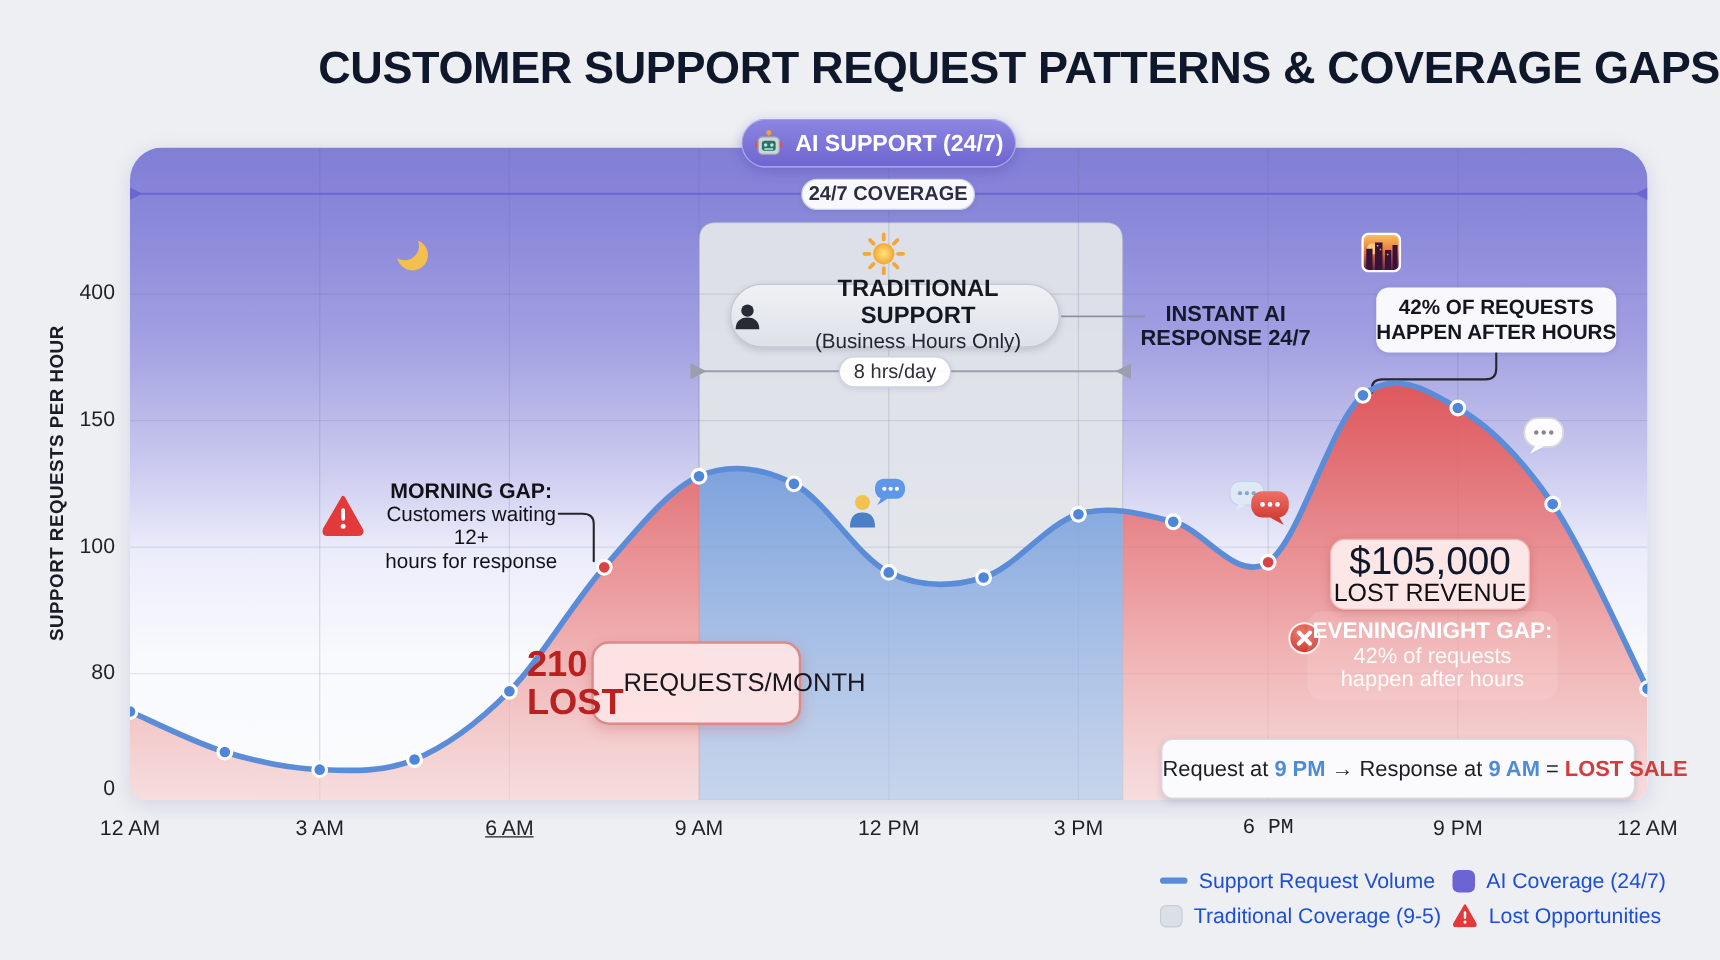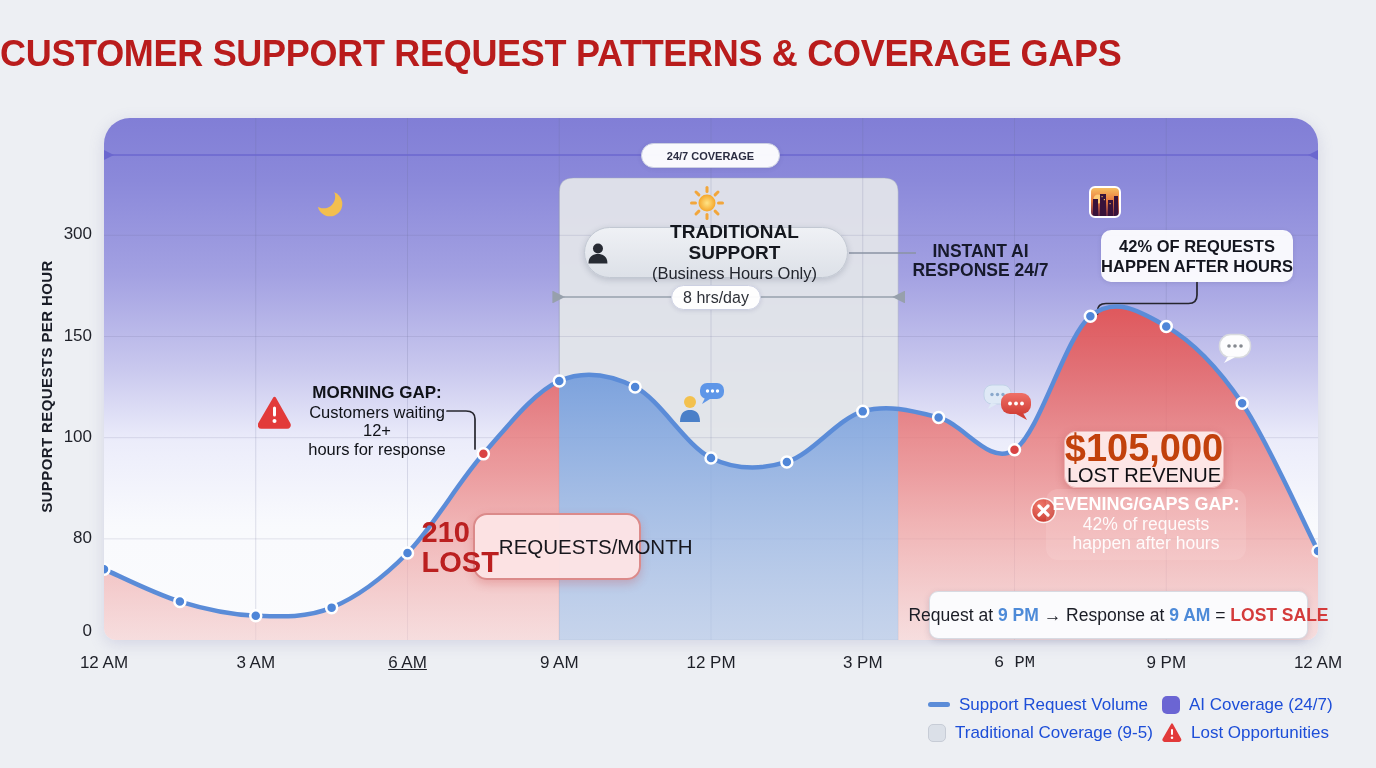--- a/index.html
+++ b/index.html
@@ -1,40 +1,40 @@
 <!DOCTYPE html>
 <html><head>
 <meta charset="utf-8">
 <style>
   * { margin:0; padding:0; box-sizing:border-box; }
   html,body { width:1376px; height:768px; background:#edeff3; overflow:hidden;
     font-family:"Liberation Sans","DejaVu Sans",sans-serif; }
   #app { position:relative; width:1376px; height:768px; background:#edeff3; }
 
-  .page-title { position:absolute; left:0; top:33px; width:1376px; text-align:left;
-    font-size:36px; font-weight:800; letter-spacing:-0.3px; color:#b91c1c; }
+  .page-title { position:absolute; left:0; top:33px; width:1376px; text-align:right;
+    font-size:36px; font-weight:800; letter-spacing:-0.3px; color:#0f172a; }
 
   
   #plot-wrap { position:absolute; left:104px; top:118px; width:1214px; height:522px;
     border-radius:26px 26px 12px 12px; overflow:hidden;
     background:linear-gradient(180deg,#817ed6 0%,#8b89da 12%,#a3a1e2 30%,#c9c8ee 48%,
       rgba(233,234,250,.85) 62%, rgba(248,249,253,.6) 78%, rgba(252,252,254,.45) 100%), #fafbfd;
     box-shadow:0 4px 16px rgba(110,110,170,.20); }
   #plot { position:absolute; left:0; top:0; width:1214px; height:522px; display:block; }
 
   .pill { position:absolute; display:flex; align-items:center; justify-content:center;
     background:rgba(255,255,255,.95); border:1px solid #ccd0e2; border-radius:14px;
     color:#2b2d42; box-shadow:0 1px 4px rgba(70,70,120,.15); }
 
   .ai-badge { position:absolute; left:593px; top:95px; width:220px; height:39px;
     background:linear-gradient(180deg,#8c85e1,#6e66d0); border:1.5px solid rgba(255,255,255,.38);
     border-radius:20px; display:flex; align-items:center; justify-content:center; gap:9px;
     color:#fff; font-size:18.5px; font-weight:700; box-shadow:0 3px 9px rgba(80,70,180,.38); }
 
-  .coverage-pill { left:641px; top:143px; width:139px; height:25px; font-size:11px; font-weight:600; }
+  .coverage-pill { left:641px; top:143px; width:139px; height:25px; font-size:16px; font-weight:600; }
 
   .trad-badge { position:absolute; left:584px; top:227px; width:264px; height:51px;
     background:linear-gradient(180deg,#eff1f5,#dde1e8); border:1px solid #c2c8d2; border-radius:26px;
     display:flex; align-items:center; justify-content:center; gap:11px;
     box-shadow:0 2px 6px rgba(60,70,90,.22); }
   .trad-badge .txt { text-align:center; line-height:21px; }
   .trad-title { font-size:19px; font-weight:800; color:#15181f; }
   .trad-sub { font-size:16.5px; color:#23262e; }
 
   .hrs-pill { left:671px; top:285px; width:90px; height:25px; font-size:16px; color:#2e3138; }
@@ -56,32 +56,32 @@
     background:rgba(252,227,228,.97); border:2px solid #db8a8a; border-radius:14px;
     display:flex; flex-direction:row; align-items:center; justify-content:center;
     box-shadow:0 4px 10px rgba(200,60,60,.25); }
   .lost-req-card .v { font-size:29px; font-weight:800; color:#bb2020; line-height:30px; }
   .lost-req-card .l { font-size:20.5px; font-weight:500; color:#17171d; }
 
   .lost-rev-card { position:absolute; left:1064px; top:431px; width:160px; height:57px;
     background:rgba(253,233,233,.96); border:1px solid #eeb6b6; border-radius:12px;
     display:flex; flex-direction:column; align-items:center; justify-content:center;
     box-shadow:0 3px 8px rgba(150,40,40,.25); }
-  .lost-rev-card .v { font-size:38px; font-weight:700; color:#c2410c; line-height:31px; }
+  .lost-rev-card .v { font-size:31px; font-weight:400; color:#0f172a; line-height:31px; }
   .lost-rev-card .l { font-size:20px; font-weight:400; color:#101014; }
 
   .evening-card { position:absolute; left:1046px; top:489px; width:200px; height:71px;
     background:rgba(255,230,230,.16); border-radius:12px; text-align:center; color:#fff;
     padding-top:5px; }
   .evening-card .t { font-size:18px; font-weight:800; line-height:21px; }
   .evening-card .b { font-size:17.5px; line-height:19px; color:rgba(255,255,255,.93); }
 
   .request-pill { position:absolute; left:929px; top:591px; width:379px; height:48px;
     background:#fbfbfd; border:1px solid #d7dae2; border-radius:9px;
-    display:flex; align-items:center; justify-content:center; white-space:pre;
+    display:flex; align-items:center; justify-content:space-between; white-space:pre;
     font-size:17.5px; color:#1b1d26; box-shadow:0 2px 6px rgba(70,70,110,.18); }
   .request-pill .time { color:#4d8ad8; font-weight:700; }
   .request-pill .bad { color:#d43b3b; font-weight:800; }
 
   .y-title { position:absolute; left:-114px; top:378px; width:320px; text-align:center;
     font-size:15px; font-weight:700; letter-spacing:.4px; color:#191c26;
     transform:rotate(-90deg); }
   .tick { position:absolute; color:#1e2028; font-size:17px; font-weight:500; }
   .y-tick { width:52px; text-align:right; }
   .x-tick { width:90px; text-align:center; }
@@ -162,20 +162,34 @@
         <circle cx="758.75" cy="293.37209302325584" r="5.5" fill="#4f86d8" stroke="#fff" stroke-width="2.5"></circle>
         <circle cx="834.625" cy="299.4418604651163" r="5.5" fill="#4f86d8" stroke="#fff" stroke-width="2.5"></circle>
         <circle cx="910.5" cy="331.8139534883721" r="5.5" fill="#d94343" stroke="#fff" stroke-width="2.5"></circle>
         <circle cx="986.375" cy="198.27906976744185" r="5.5" fill="#4f86d8" stroke="#fff" stroke-width="2.5"></circle>
         <circle cx="1062.25" cy="208.39534883720927" r="5.5" fill="#4f86d8" stroke="#fff" stroke-width="2.5"></circle>
         <circle cx="1138.125" cy="285.27906976744185" r="5.5" fill="#4f86d8" stroke="#fff" stroke-width="2.5"></circle>
         <circle cx="1214" cy="432.9767441860465" r="5.5" fill="#4f86d8" stroke="#fff" stroke-width="2.5"></circle>
       </svg>
   </div>
 
+  <div class="ai-badge">
+    <svg width="24" height="24" viewBox="0 0 24 24">
+      <line x1="12" y1="4" x2="12" y2="6.5" stroke="#c59a62" stroke-width="1.5"></line>
+      <circle cx="12" cy="3" r="2" fill="#f49f38"></circle>
+      <rect x="1.5" y="10" width="2.5" height="5.5" rx="1" fill="#d4584e"></rect>
+      <rect x="20" y="10" width="2.5" height="5.5" rx="1" fill="#d4584e"></rect>
+      <rect x="3.5" y="6.5" width="17" height="14" rx="3.5" fill="#ccd4dc" stroke="#98a2ac"></rect>
+      <rect x="6.5" y="9.5" width="11" height="8" rx="2" fill="#2f6e66"></rect>
+      <circle cx="9.5" cy="13" r="1.4" fill="#aef0e2"></circle>
+      <circle cx="14.5" cy="13" r="1.4" fill="#aef0e2"></circle>
+      <rect x="8.5" y="15.6" width="7" height="1.2" fill="#aef0e2"></rect>
+    </svg>
+    <span>AI SUPPORT (24/7)</span>
+  </div>
 
   <div class="pill coverage-pill">
     <span>24/7 COVERAGE</span>
   </div>
 
   <svg class="icon-abs" style="left:310px;top:184px" width="38" height="38" viewBox="0 0 40 40">
     <defs>
         <mask id="mCres">
           <rect width="40" height="40" fill="#000"></rect>
       <circle cx="21" cy="21" r="13" fill="#fff"></circle>
@@ -318,34 +332,34 @@
         <radialGradient id="xG" cx="0.35" cy="0.3" r="0.9">
       <stop offset="0" stop-color="#f07a6d"></stop>
           <stop offset="1" stop-color="#c12a20"></stop>
         </radialGradient>
       </defs>
     <circle cx="13.5" cy="13.5" r="12" fill="url(#xG)" stroke="rgba(255,255,255,.9)" stroke-width="1.6"></circle>
     <line x1="9" y1="9" x2="18" y2="18" stroke="#fff" stroke-width="3.2" stroke-linecap="round"></line>
     <line x1="18" y1="9" x2="9" y2="18" stroke="#fff" stroke-width="3.2" stroke-linecap="round"></line>
   </svg>
   <div class="evening-card">
-    <div class="t">EVENING/GAPS GAP:</div>
+    <div class="t">EVENING/NIGHT GAP:</div>
     <div class="b">42% of requests</div>
     <div class="b">happen after hours</div>
   </div>
 
   <div class="request-pill"><span>Request at </span><span class="time">9 PM</span><span> → Response at </span><span class="time">9 AM</span><span> = </span><span class="bad">LOST SALE</span></div>
 
   <div class="y-title">SUPPORT REQUESTS PER HOUR</div>
   <div id="y-ticks">
       <div class="tick y-tick" style="left: 40px; top: 621px;">0</div>
       <div class="tick y-tick" style="left: 40px; top: 527.837px;">80</div>
       <div class="tick y-tick" style="left: 40px; top: 426.674px;">100</div>
       <div class="tick y-tick" style="left: 40px; top: 325.512px;">150</div>
-      <div class="tick y-tick" style="left: 40px; top: 224.349px;">300</div>
+      <div class="tick y-tick" style="left: 40px; top: 224.349px;">400</div>
     </div>
   <div id="x-ticks">
       <div class="tick x-tick" style="left: 59px; top: 653px;">12 AM</div>
       <div class="tick x-tick" style="left: 210.75px; top: 653px;">3 AM</div>
       <div class="tick x-tick" style="left: 362.5px; top: 653px; text-decoration: underline;">6 AM</div>
       <div class="tick x-tick" style="left: 514.25px; top: 653px;">9 AM</div>
       <div class="tick x-tick" style="left: 666px; top: 653px;">12 PM</div>
       <div class="tick x-tick" style="left: 817.75px; top: 653px;">3 PM</div>
       <div class="tick x-tick" style="left: 969.5px; top: 653px; font-family: Liberation Mono, monospace;">6 PM</div>
       <div class="tick x-tick" style="left: 1121.25px; top: 653px;">9 PM</div>

